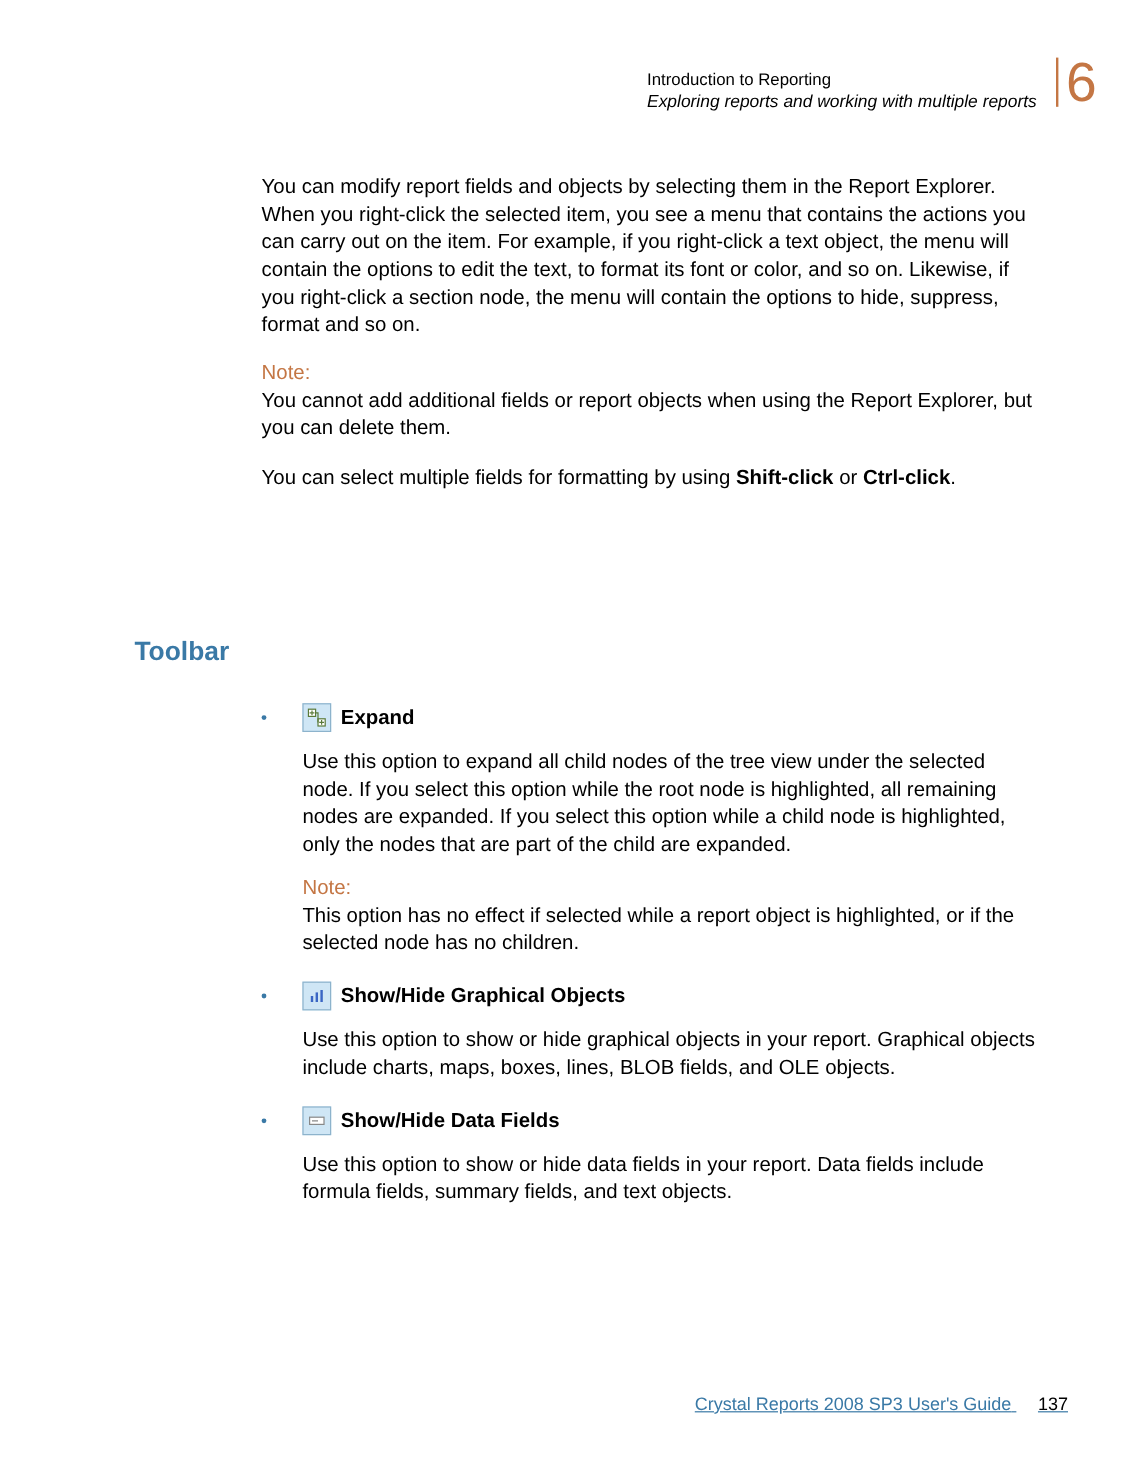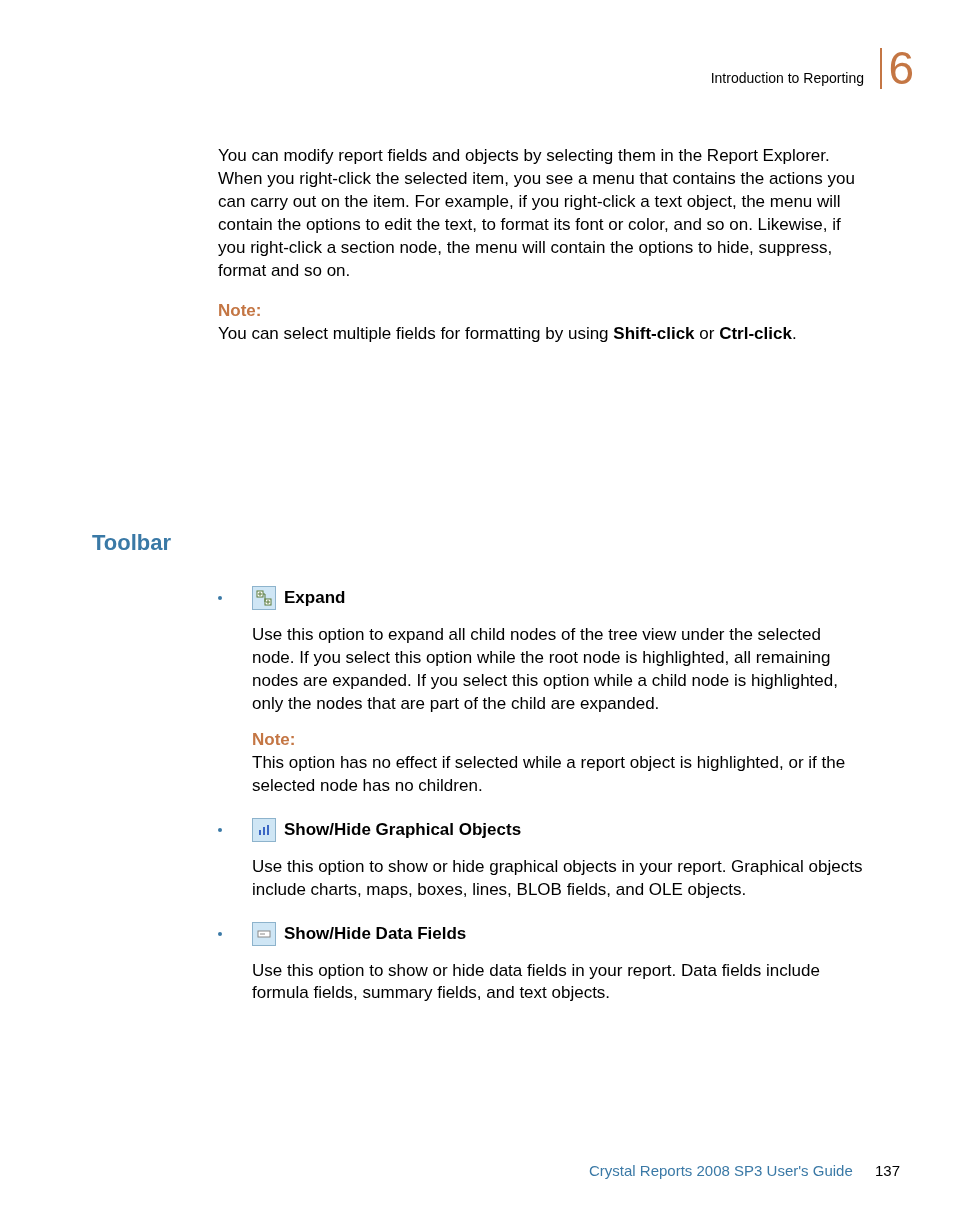--- a/index.html
+++ b/index.html
@@ -8,21 +8,20 @@
     height: 1227px;
     font-family: Arial, Helvetica, sans-serif;
     color: #000;
     background: #fff;
     position: relative;
   }
   .header {
     position: absolute;
     top: 58px;
     right: 90px;
-    margin-top: 12px;
   }
   .header-top {
     font-size: 14px;
     color: #000;
     margin-bottom: 3px;
   }
   .header-sub {
     font-style: italic;
     font-size: 14.5px;
     color: #000;
@@ -44,32 +43,32 @@
     left: 218px;
     width: 650px;
   }
   .para {
     font-size: 17px;
     line-height: 1.35;
     margin-bottom: 18px;
   }
   .note-label {
     font-size: 17px;
-    font-weight: bold;
+    font-weight: normal;
     color: #c47644;
     margin-bottom: 2px;
   }
   .note-body {
     font-size: 17px;
     line-height: 1.35;
     margin-bottom: 18px;
   }
   .section-heading {
     position: absolute;
-    left: 92px;
+    left: 112px;
     top: 530px;
     font-size: 22px;
     font-weight: bold;
     color: #3a79a6;
   }
   .toolbar-block {
     position: absolute;
     top: 586px;
     left: 218px;
     width: 650px;
@@ -114,44 +113,47 @@
     font-weight: bold;
   }
   .item-desc {
     font-size: 17px;
     line-height: 1.35;
     margin-bottom: 14px;
   }
   .footer {
     position: absolute;
     bottom: 48px;
-    right: 54px;
+    right: 64px;
     font-size: 15px;
     color: #3a79a6;
+    text-decoration: underline;
   }
   .footer .pagenum {
     color: #000;
     margin-left: 18px;
   }
   .bold { font-weight: bold; text-align: center; }
   svg.icon-expand { width: 16px; height: 16px; }
   svg.icon-field { width: 14px; height: 10px; }
   svg.icon-chart { width: 14px; height: 12px; }
 </style>
 </head>
 <body>
 
 <div class="header">
   <div class="header-top">Introduction to Reporting</div>
+  <div class="header-sub">Exploring reports and working with multiple reports</div>
 </div>
 <div class="chapter-num">6</div>
 
 <div class="content">
   <p class="para">You can modify report fields and objects by selecting them in the Report Explorer. When you right-click the selected item, you see a menu that contains the actions you can carry out on the item. For example, if you right-click a text object, the menu will contain the options to edit the text, to format its font or color, and so on. Likewise, if you right-click a section node, the menu will contain the options to hide, suppress, format and so on.</p>
   <div class="note-label">Note:</div>
+  <p class="note-body">You cannot add additional fields or report objects when using the Report Explorer, but you can delete them.</p>
   <p class="para">
     <span>You can select multiple fields for formatting by using </span><span class="bold">Shift-click</span><span> or </span><span class="bold">Ctrl-click</span><span>.</span>
   </p>
 </div>
 
 <div class="section-heading">Toolbar</div>
 
 <div class="toolbar-block">
 
   <div class="toolbar-item">

